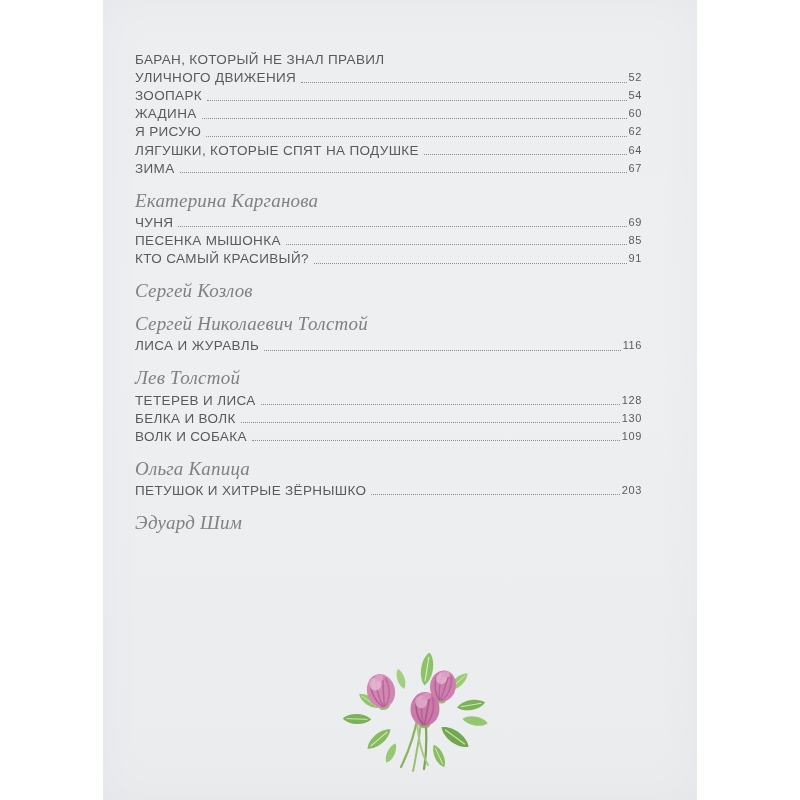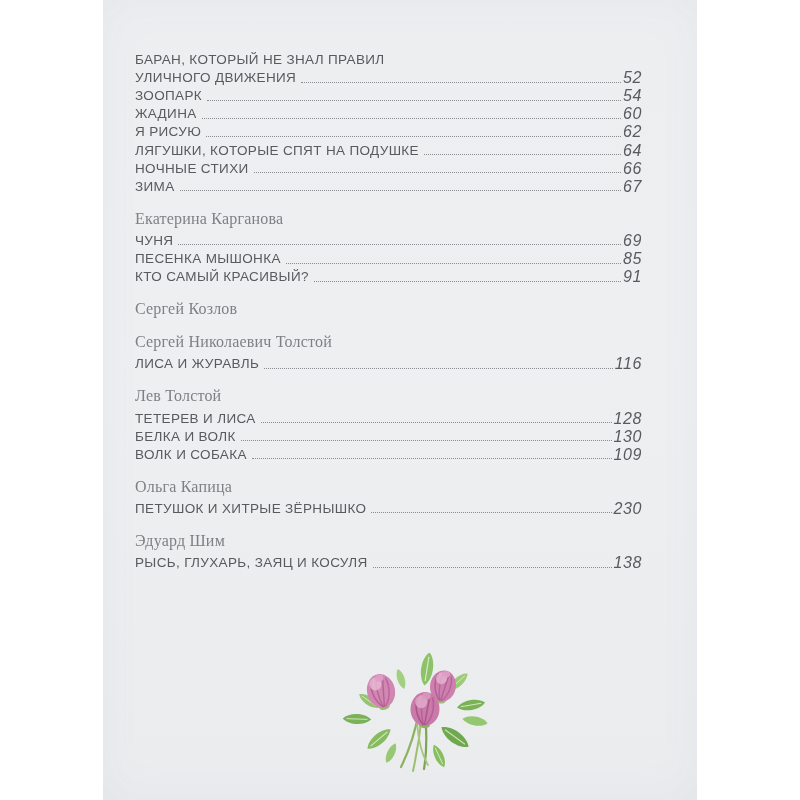--- a/index.html
+++ b/index.html
@@ -29,21 +29,22 @@
   .toc {
     position: absolute;
     left: 32px;
     top: 50px;
     width: 507px;
   }
   .section { margin-top: 15px; }
   .section:first-child { margin-top: 0; }
   .author {
     font-family: "Liberation Serif", serif;
-    font-size: 16px;
+    font-style: italic;
+    font-size: 19px;
     color: #7f8084;
     height: 18.1px;
     line-height: 18.1px;
     margin-bottom: 3px;
     letter-spacing: 0.2px;
   }
   .entry {
     display: flex;
     align-items: flex-end;
     height: 18.1px;
@@ -55,25 +56,24 @@
     color: #595a5e;
     letter-spacing: 0.35px;
   }
   .entry .dots {
     flex: 1 1 auto;
     min-width: 0;
     border-bottom: 1.6px dotted #8b8c90;
     margin: 0 2px 3.5px 5px;
   }
   .entry .pagenum {
-    font-size: 16px;
+    font-size: 11px;
     line-height: 17px;
     color: #595a5e;
     letter-spacing: 0.6px;
-    font-style: italic;
   }
   .flower {
     position: absolute;
     left: 236px;
     top: 653px;
     width: 162px;
     height: 124px;
   }
 </style>
 </head>
@@ -106,25 +106,20 @@
             <span class="title">Я РИСУЮ</span>
             <span class="dots"></span>
             <span class="pagenum">62</span>
           </div>
           <div class="entry">
             <span class="title">ЛЯГУШКИ, КОТОРЫЕ СПЯТ НА ПОДУШКЕ</span>
             <span class="dots"></span>
             <span class="pagenum">64</span>
           </div>
           <div class="entry">
-            <span class="title">НОЧНЫЕ СТИХИ</span>
-            <span class="dots"></span>
-            <span class="pagenum">66</span>
-          </div>
-          <div class="entry">
             <span class="title">ЗИМА</span>
             <span class="dots"></span>
             <span class="pagenum">67</span>
           </div>
         </div>
         <div class="section">
           <div class="author">Екатерина Карганова</div>
           <div class="entry">
             <span class="title">ЧУНЯ</span>
             <span class="dots"></span>
@@ -168,30 +163,25 @@
             <span class="title">ВОЛК И СОБАКА</span>
             <span class="dots"></span>
             <span class="pagenum">109</span>
           </div>
         </div>
         <div class="section">
           <div class="author">Ольга Капица</div>
           <div class="entry">
             <span class="title">ПЕТУШОК И ХИТРЫЕ ЗЁРНЫШКО</span>
             <span class="dots"></span>
-            <span class="pagenum">230</span>
+            <span class="pagenum">203</span>
           </div>
         </div>
         <div class="section">
           <div class="author">Эдуард Шим</div>
-          <div class="entry">
-            <span class="title">РЫСЬ, ГЛУХАРЬ, ЗАЯЦ И КОСУЛЯ</span>
-            <span class="dots"></span>
-            <span class="pagenum">138</span>
-          </div>
         </div>
       </div>
 
     <svg class="flower" viewBox="0 0 162 124" xmlns="http://www.w3.org/2000/svg">
       <g>
         <g transform="translate(88,16) rotate(9) scale(1.12)">
           <path d="M0,-15 C6.5,-9 7.5,7 0,15 C-7.5,7 -6.5,-9 0,-15 Z" fill="#8cc268"></path>
           <path d="M0,-11 L0,11" stroke="#dcebc5" stroke-width="1" fill="none"></path>
         </g>
         <g transform="translate(119,29) rotate(48) scale(0.85)">

